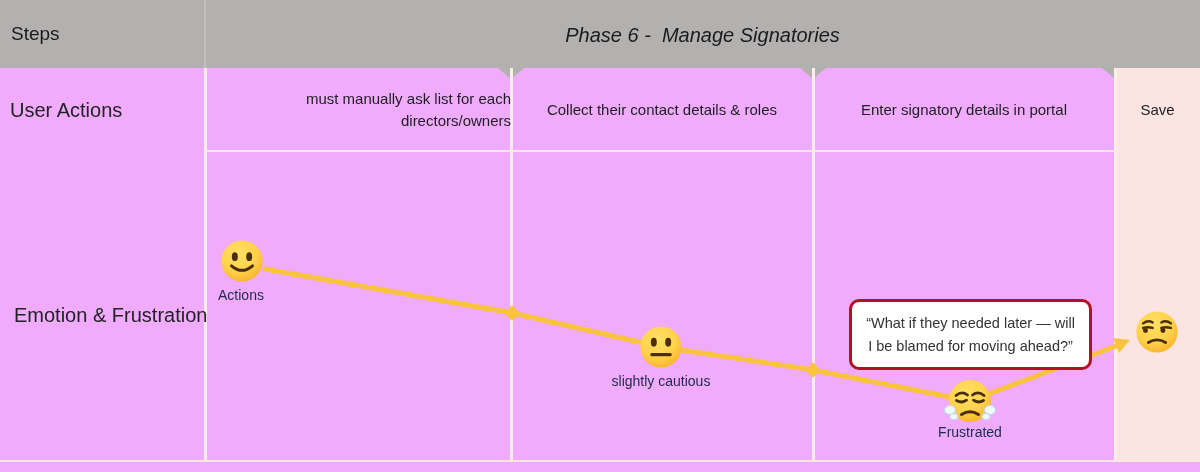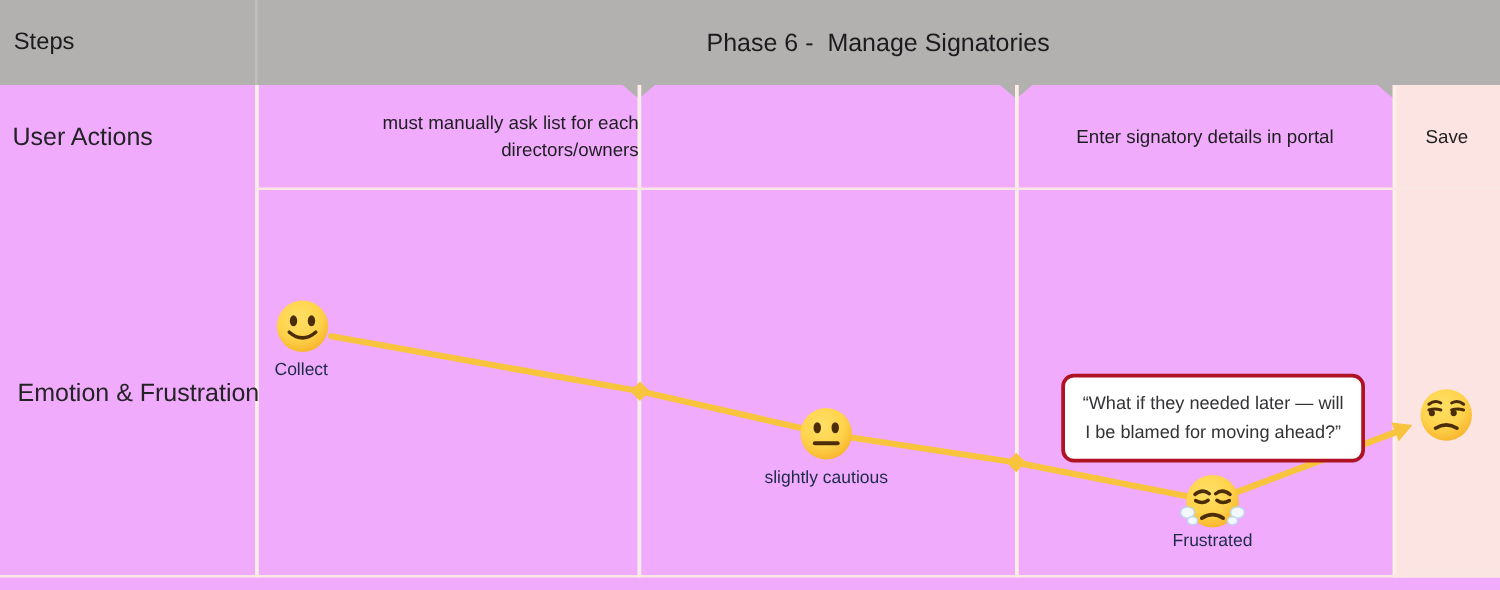--- a/index.html
+++ b/index.html
@@ -4,21 +4,21 @@
 <style>
   html,body{margin:0;padding:0;background:#fff;}
   .stage{position:relative;width:1200px;height:472px;overflow:hidden;
          font-family:"Liberation Sans","DejaVu Sans",sans-serif;background:#f0abfc;}
 
   
   .header{position:absolute;left:0;top:0;width:1200px;height:68px;background:#b3b1b0;}
   .steps-label{position:absolute;left:11px;top:0;height:68px;display:flex;align-items:center;
                font-size:19px;color:#1b1b1d;}
   .phase-title{position:absolute;left:205px;right:0;top:0;height:71px;display:flex;align-items:center;
-               justify-content:center;font-size:20px;color:#1b1b1d;white-space:pre;}
+               justify-content:center;font-size:20px;color:#1b1b1d;white-space:pre;font-style:italic;}
   .header-seam{position:absolute;left:204px;top:0;width:2px;height:68px;background:rgba(255,255,255,.18);}
   .notch{position:absolute;top:68px;width:0;height:0;margin-left:-13px;
          border-left:13px solid transparent;border-right:13px solid transparent;border-top:11px solid #b3b1b0;}
 
   
   .save-col-bg{position:absolute;left:1115px;top:68px;width:85px;height:394px;background:#fce4e2;}
   .vdiv{position:absolute;top:68px;height:394px;width:3px;background:#fdefe8;margin-left:-1px;}
   .hdiv{position:absolute;height:2px;background:#fae7e4;}
 
   
@@ -81,20 +81,21 @@
   <div class="hdiv" style="left:205px;top:150px;width:995px"></div>
   <div class="hdiv" style="left:0;top:460px;width:1200px"></div>
 
   <div class="row-label actions">User Actions</div>
   <div class="row-label emotion">Emotion &amp; Frustration</div>
 
   <div class="action a1">
     <div>must manually ask list for each</div>
     <div class="bold">directors/owners</div>
   </div>
+  <div class="action a2">Collect their contact details &amp; roles</div>
   <div class="action a3">Enter signatory details in portal</div>
   <div class="action a4">Save</div>
 
   <svg class="line-svg" width="1200" height="472" viewBox="0 0 1200 472">
     <polyline points="265,269 512,313 661,347 813,370 970,401 1116,346" fill="none" stroke="#f8c43d" stroke-width="5" stroke-linejoin="round" stroke-linecap="round"></polyline>
     <rect x="-5.5" y="-5.5" width="11" height="11" fill="#f8c43d" transform="translate(512,313) rotate(45)"></rect>
     <rect x="-5.5" y="-5.5" width="11" height="11" fill="#f8c43d" transform="translate(813,370) rotate(45)"></rect>
     <polygon points="1130,340 1119,353 1113,338" fill="#f8c43d"></polygon>
   </svg>
 
@@ -143,17 +144,17 @@
       <path d="M -14.5 -9 Q -9.5 -13 -4.5 -10" fill="none" stroke="#4b2d08" stroke-width="2.5" stroke-linecap="round"></path>
       <path d="M 4.5 -10 Q 9.5 -13 14.5 -9" fill="none" stroke="#4b2d08" stroke-width="2.5" stroke-linecap="round"></path>
       <path d="M -14.5 -4.2 Q -9.5 -5.8 -4.5 -4.2" fill="none" stroke="#4b2d08" stroke-width="2.5" stroke-linecap="round"></path>
       <path d="M 4.5 -4.2 Q 9.5 -5.8 14.5 -4.2" fill="none" stroke="#4b2d08" stroke-width="2.5" stroke-linecap="round"></path>
       <circle cx="-12" cy="-1.6" r="2.6" fill="#4b2d08"></circle>
       <circle cx="6.2" cy="-1.6" r="2.6" fill="#4b2d08"></circle>
       <path d="M -9 11 Q 0 5.5 9 11" fill="none" stroke="#4b2d08" stroke-width="3" stroke-linecap="round"></path>
     </svg>
   </div>
 
-  <div class="emotion-label l1">Collect</div>
+  <div class="emotion-label l1">Actions</div>
   <div class="emotion-label l3">Frustrated</div>
   <div class="emotion-label l2">slightly cautious</div>
 
 </div>
 
 </body></html>

